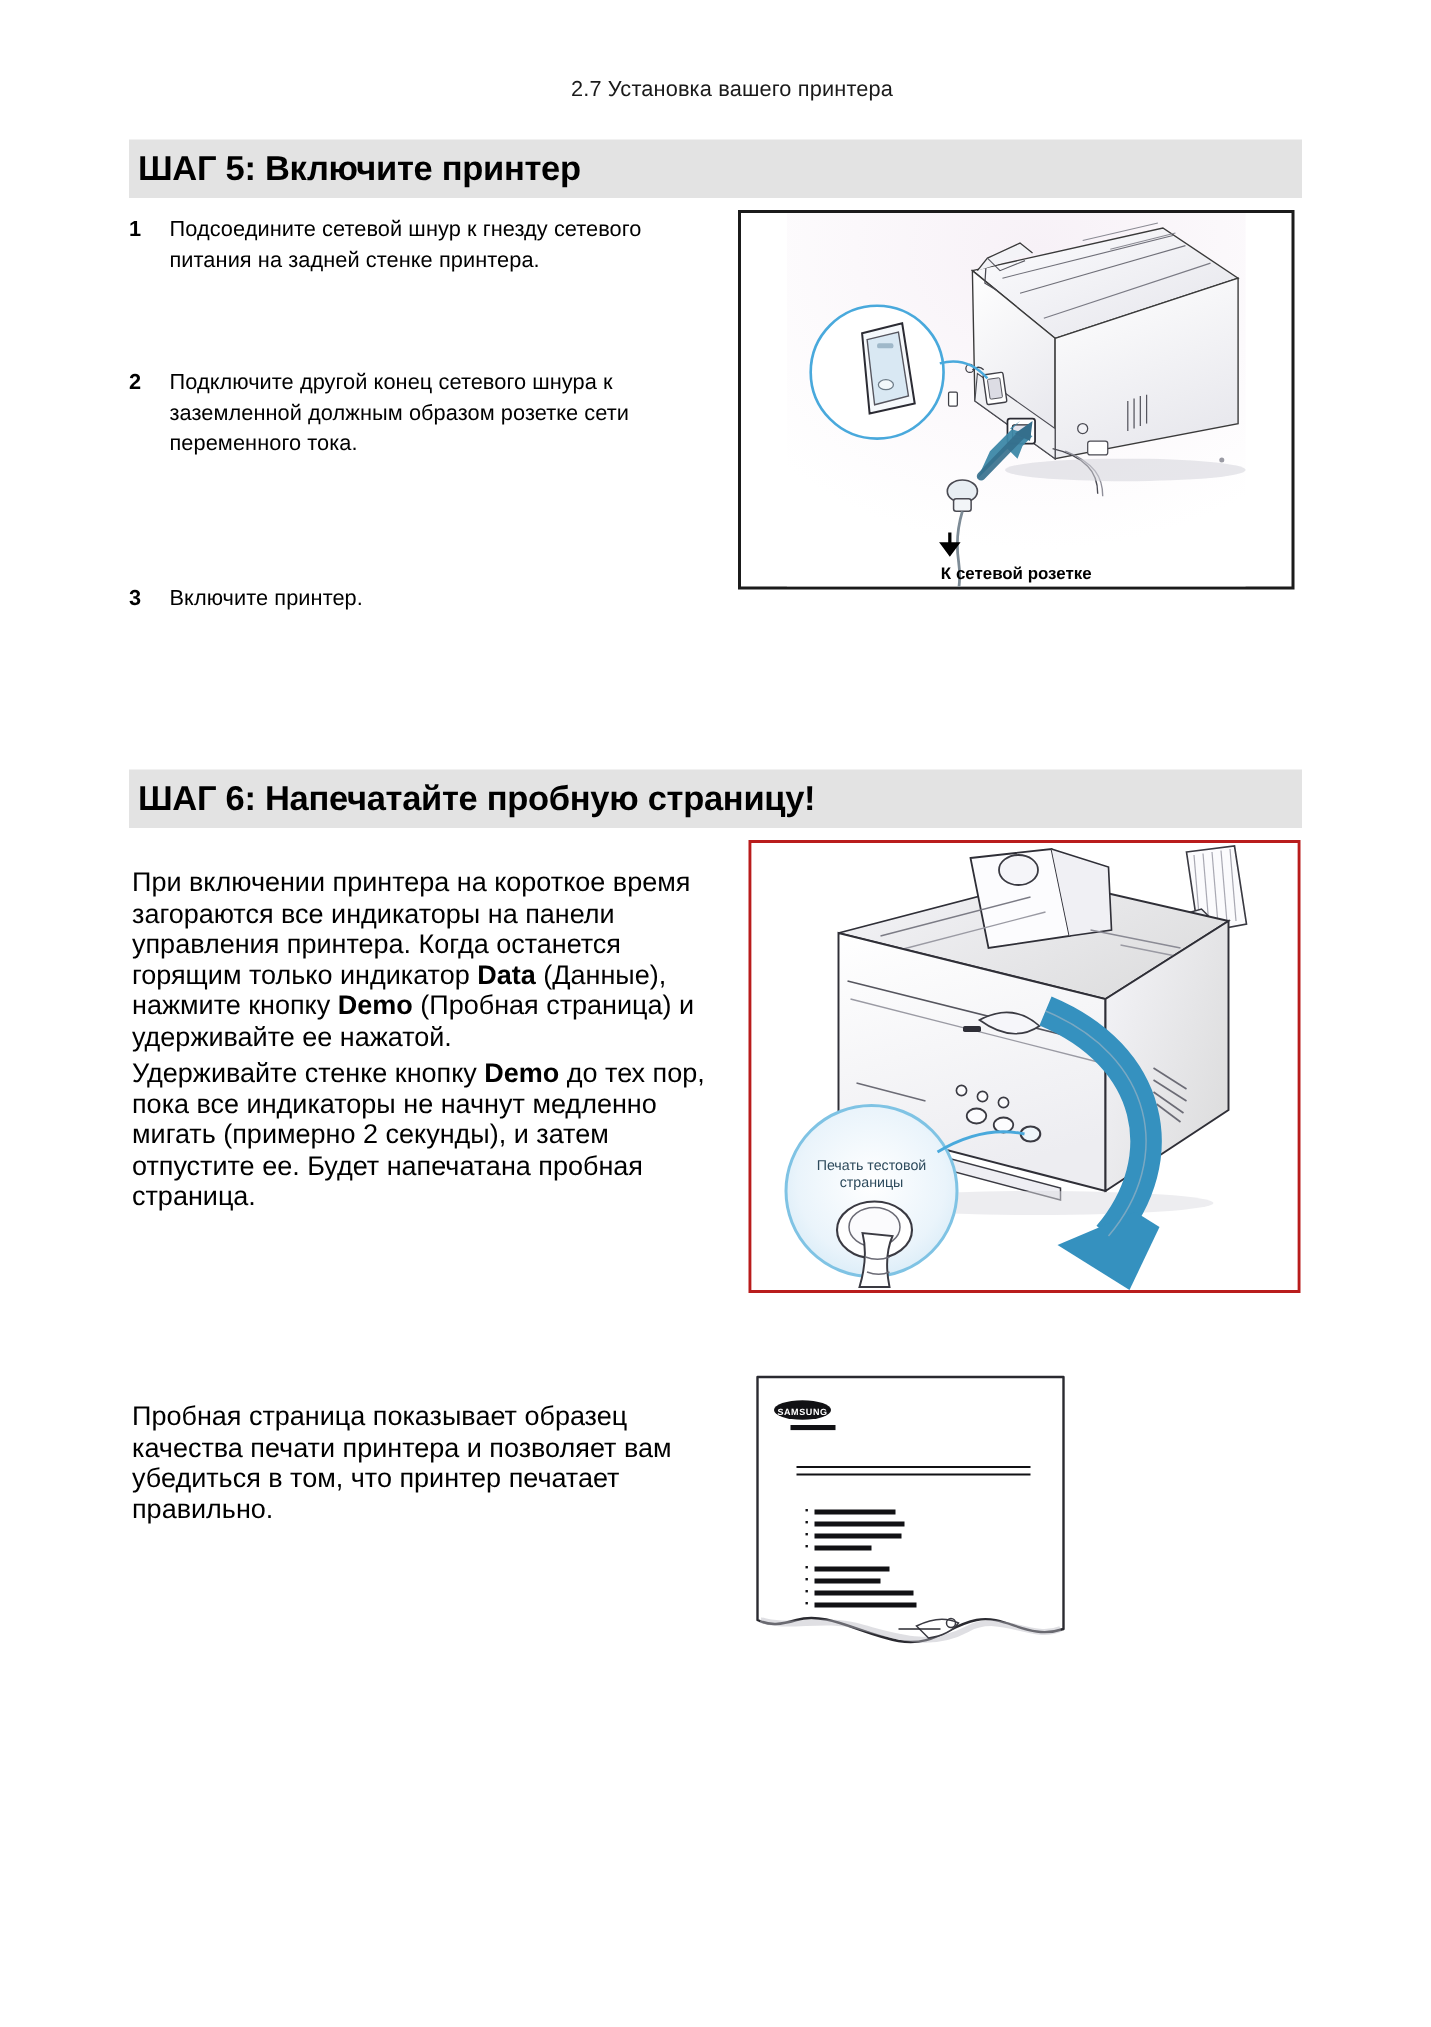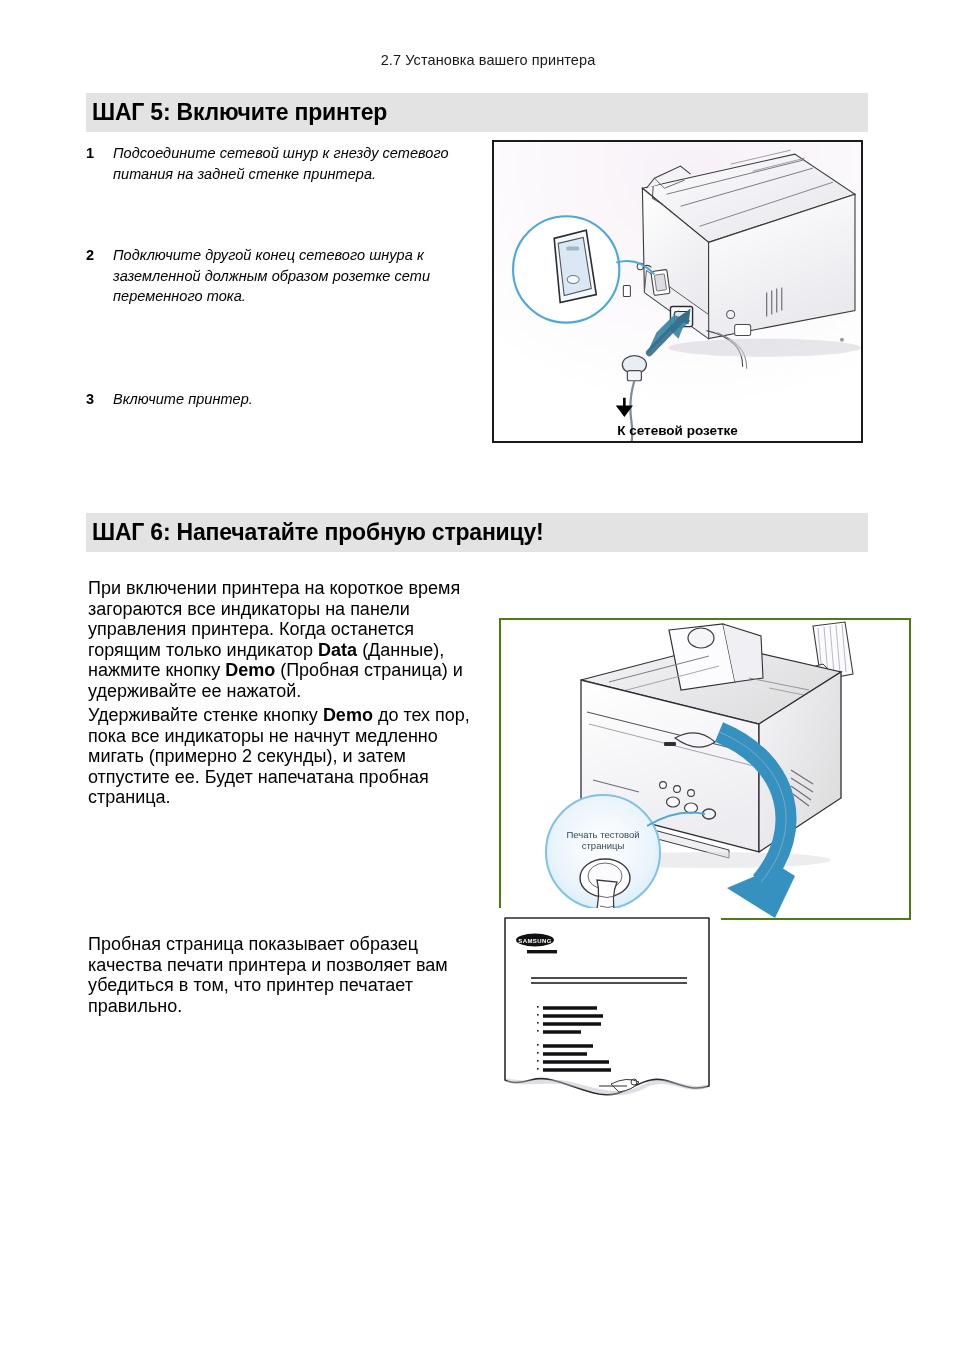--- a/index.html
+++ b/index.html
@@ -63,21 +63,20 @@
     width: 27px;
     flex: 0 0 27px;
     font-size: 14.5px;
     font-weight: bold;
     line-height: 20.5px;
   }
   .step-text {
     font-size: 14.5px;
     line-height: 20.5px;
     letter-spacing: 0.05px;
-    font-style: italic;
   }
   #step-row-1 { margin-bottom: 0; }
   #step-row-2 { margin-top: 61px; }
   #step-row-3 { margin-top: 82px; }
 
   
   .body-col {
     position: absolute;
     left: 88px;
     width: 390px;
@@ -93,29 +92,29 @@
   
   .illus-frame {
     position: absolute;
     background: #ffffff;
     box-sizing: border-box;
   }
   #illus-power {
     left: 492px;
     top: 140px;
     width: 371px;
-    height: 303px;
+    height: 253px;
     border: 2.5px solid #1b1b1b;
   }
   #illus-demo {
     left: 499px;
-    top: 618px;
-    width: 412px;
+    top: 560px;
+    width: 368px;
     height: 302px;
-    border: 2px solid #4d7c0f;
+    border: 2px solid #b91c1c;
   }
   #illus-testpage {
     left: 499px;
     top: 908px;
     width: 222px;
     height: 190px;
     border: none;
   }
   .illus-svg { display: block; width: 100%; height: 100%; }
 </style>

